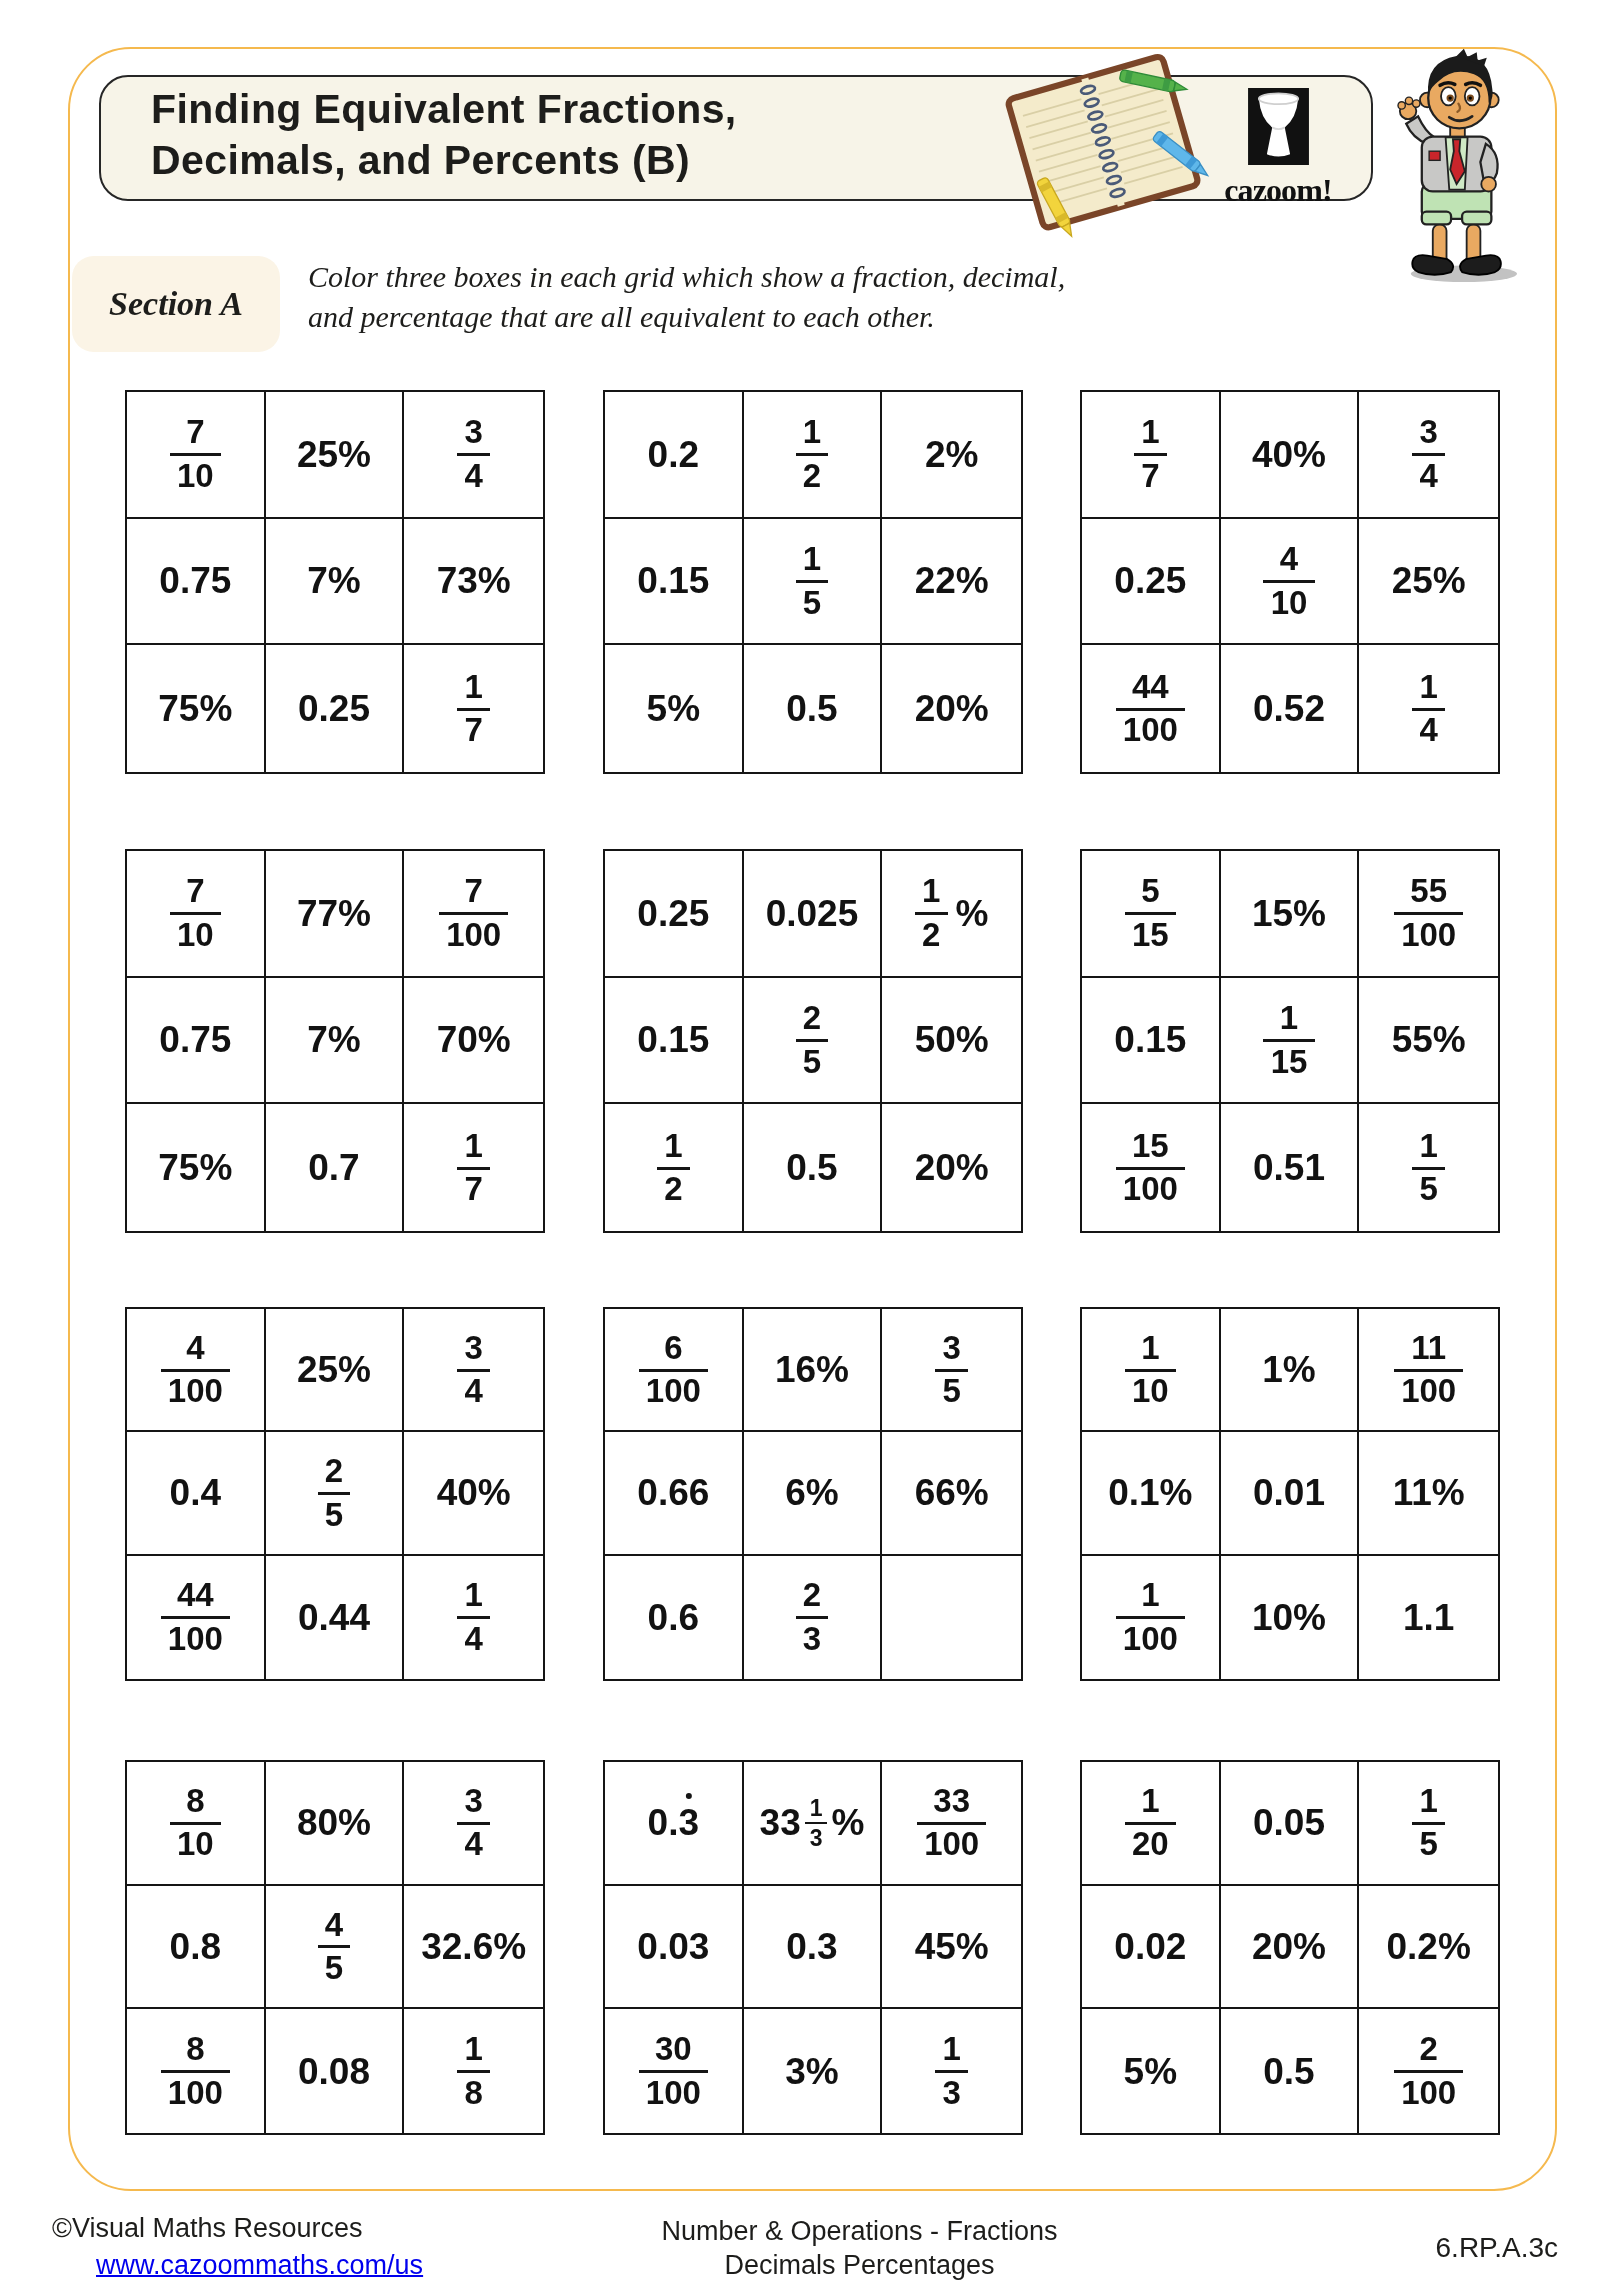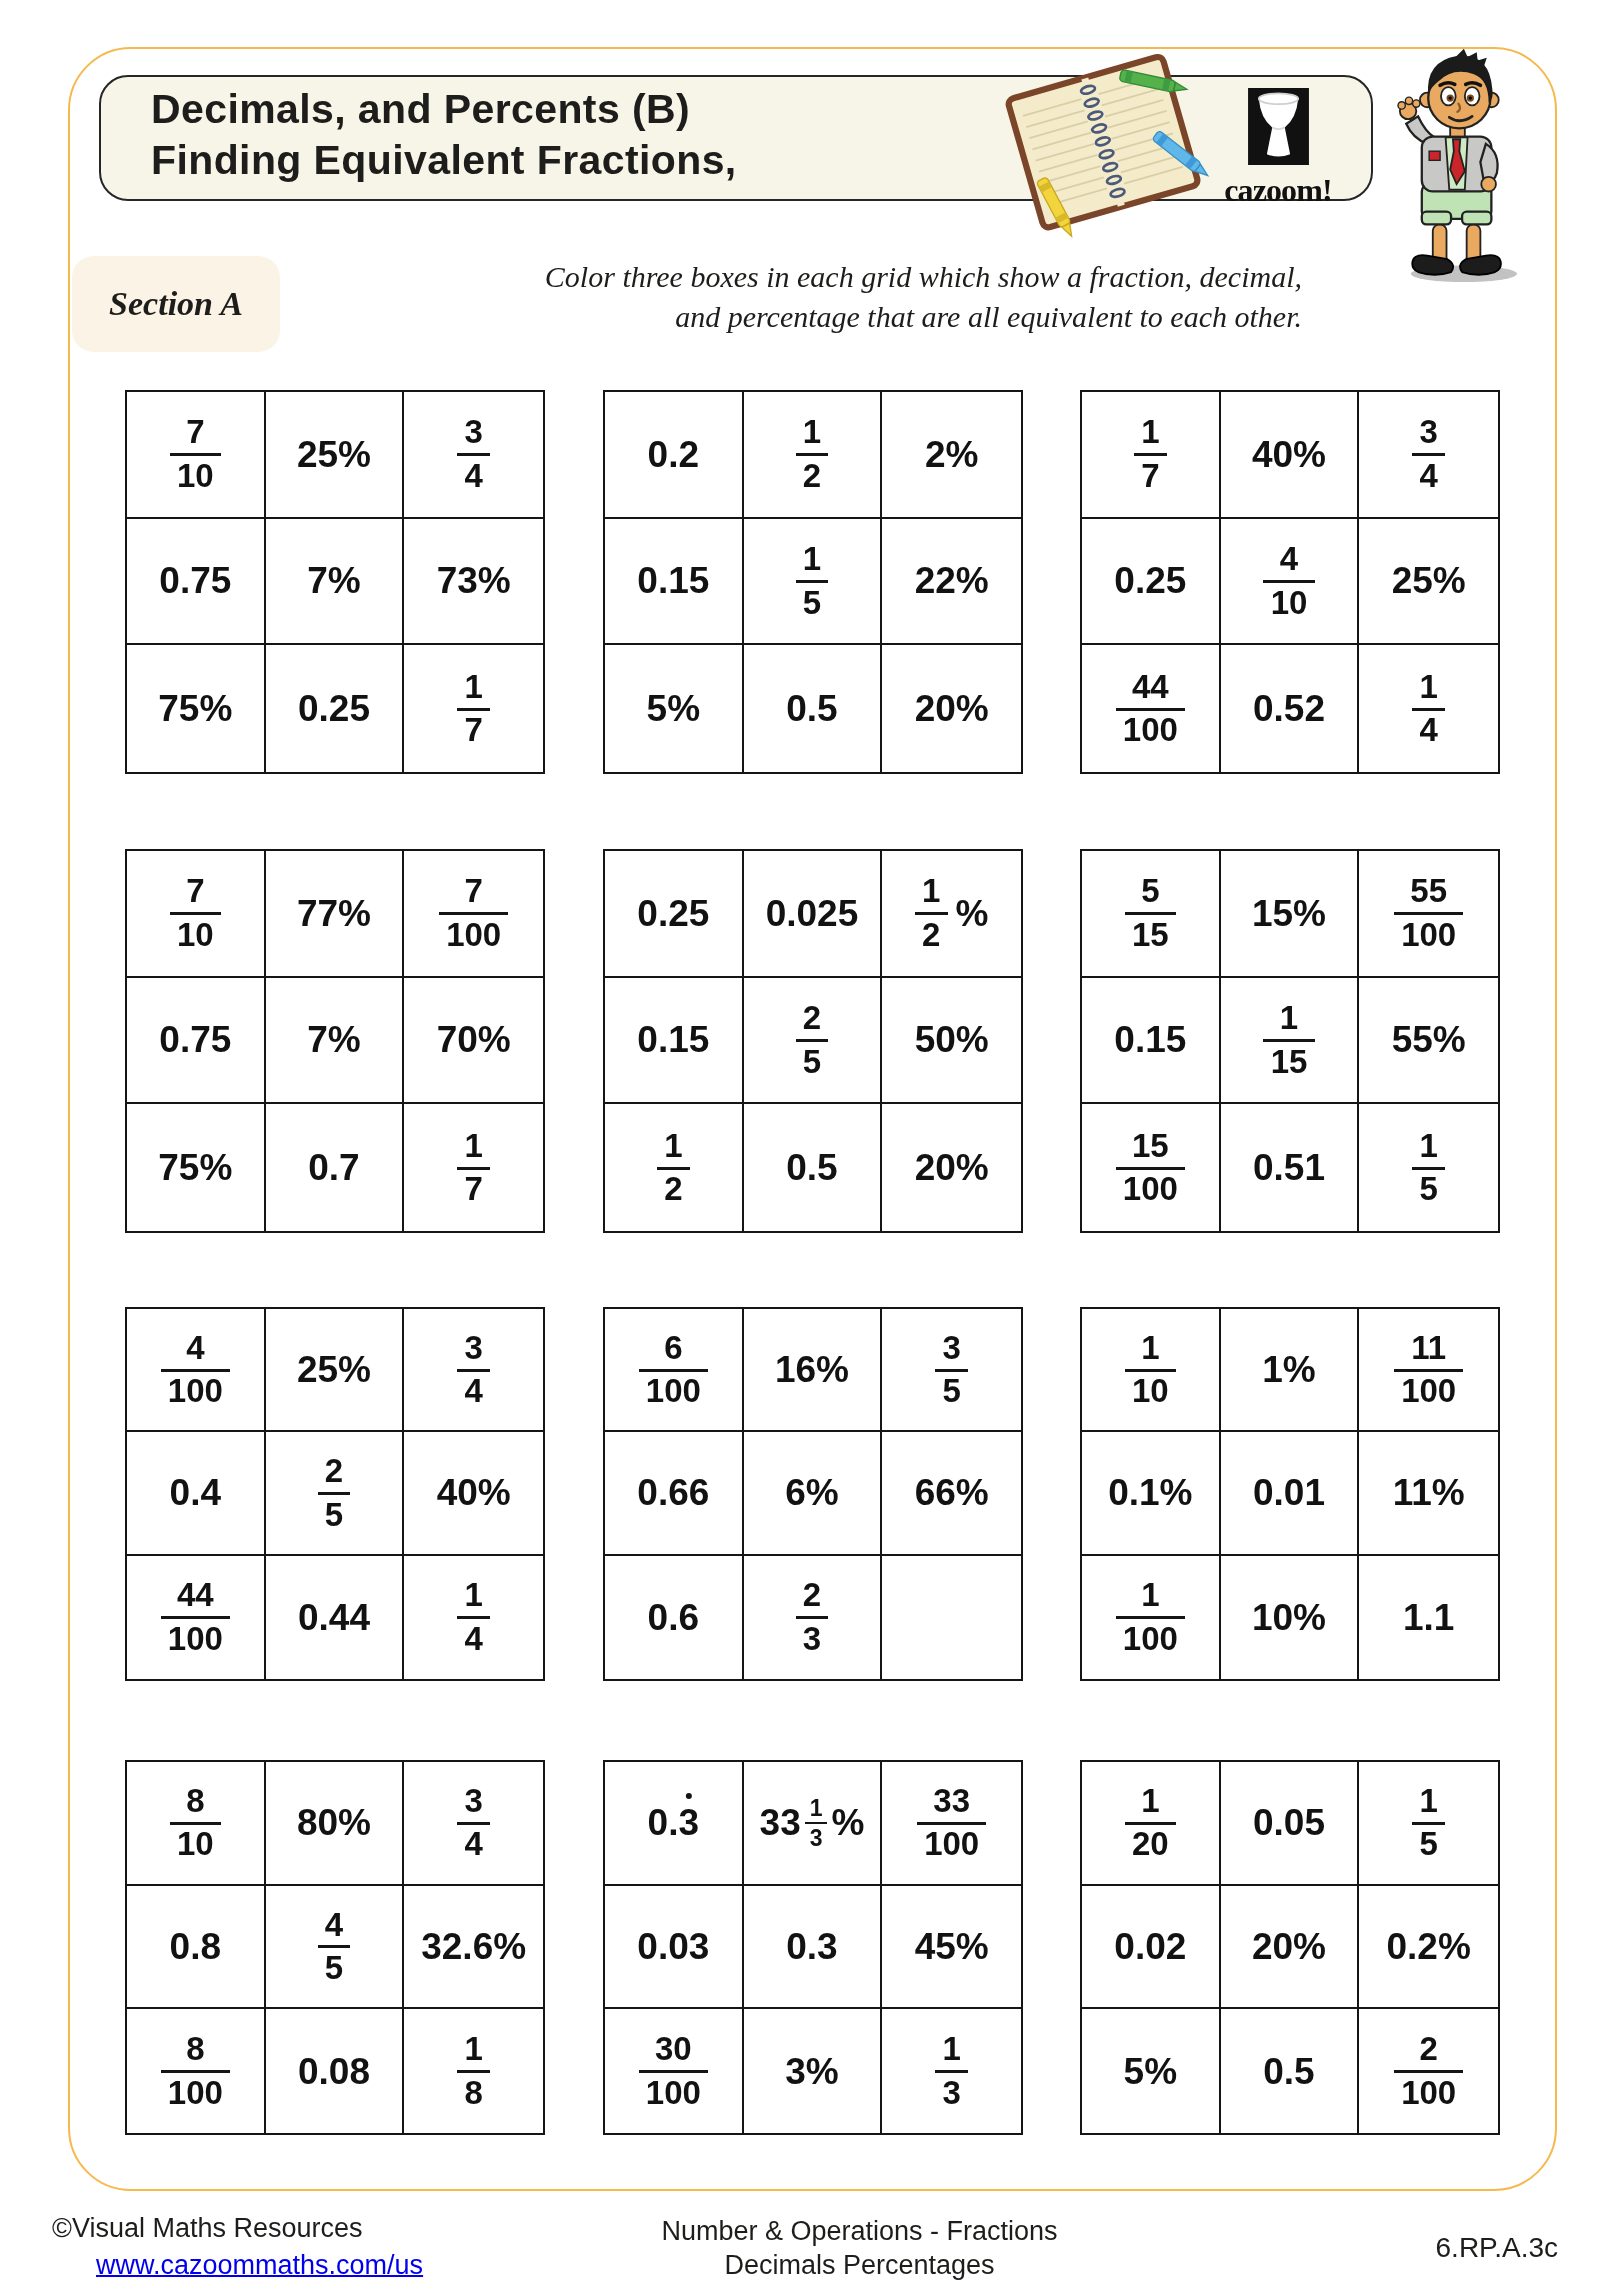--- a/index.html
+++ b/index.html
@@ -24,21 +24,21 @@
 
   
   .mascot-wrap{position:absolute;left:1377px;top:45px;width:161px;height:238px;}
 
   
   .section-label{position:absolute;left:72px;top:256px;width:208px;height:96px;
     background:var(--label-bg,#FBF4E6);border-radius:21.5px;
     display:flex;align-items:center;justify-content:center;
     font-family:"Liberation Serif",serif;font-style:italic;font-weight:700;font-size:34px;}
   .instruction{position:absolute;left:308px;top:257px;width:994px;
-    font-family:"Liberation Serif",serif;font-style:italic;font-size:30px;line-height:40px;text-align:right;}
+    font-family:"Liberation Serif",serif;font-style:italic;font-size:30px;line-height:40px;}
 
   
   .eqgrid{position:absolute;width:416px;display:grid;
     grid-template-columns:repeat(3,1fr);grid-template-rows:repeat(3,1fr);
     border:2.7px solid #151515;background:#fff;}
   .row0{top:390px;height:380px}.row1{top:849px;height:380px}
   .row2{top:1307px;height:370px}.row3{top:1760px;height:371px}
   .col0{left:125px}.col1{left:603px}.col2{left:1080px}
   .cell{border-right:2.2px solid #151515;border-bottom:2.2px solid #151515;
     display:flex;align-items:center;justify-content:center;
@@ -70,22 +70,22 @@
   .f-center{position:absolute;left:591px;top:2214px;width:537px;text-align:center;font-size:27px;line-height:34px;}
   .f-right{position:absolute;left:1397px;top:2232px;width:161px;text-align:right;font-size:28px;}
 </style>
 </head>
 <body>
 
 <div class="outer-border"></div>
 
 <div class="title-box">
   <div class="title-text">
+    <div>Finding Equivalent Fractions,</div>
     <div>Decimals, and Percents (B)</div>
-    <div>Finding Equivalent Fractions,</div>
   </div>
 </div>
 
 <div class="notebook-wrap">
   <svg width="233" height="210" viewBox="0 0 260 235">
     <g transform="rotate(-16 130 115)">
       <rect x="40" y="30" width="180" height="150" rx="7" fill="#F4EBCB" stroke="#7A4528" stroke-width="7"></rect>
       <g stroke="#D9CFA6" stroke-width="2">
         <line x1="52" y1="52" x2="120" y2="52"></line>
           <line x1="52" y1="65" x2="120" y2="65"></line>

